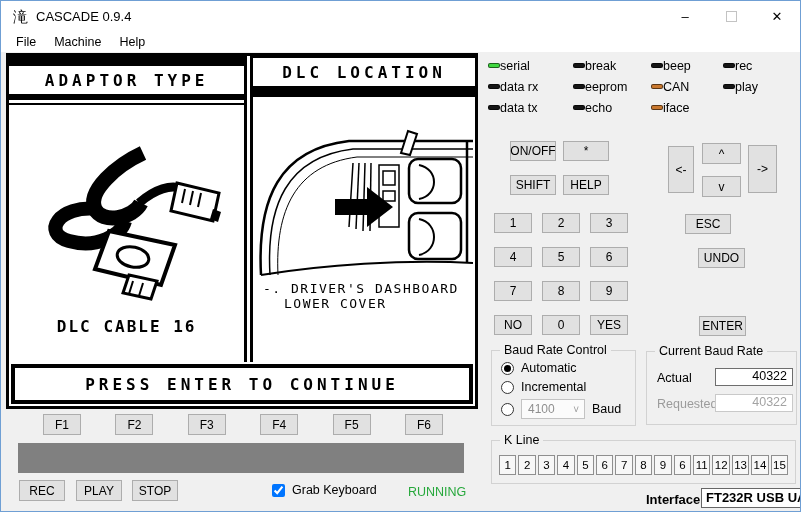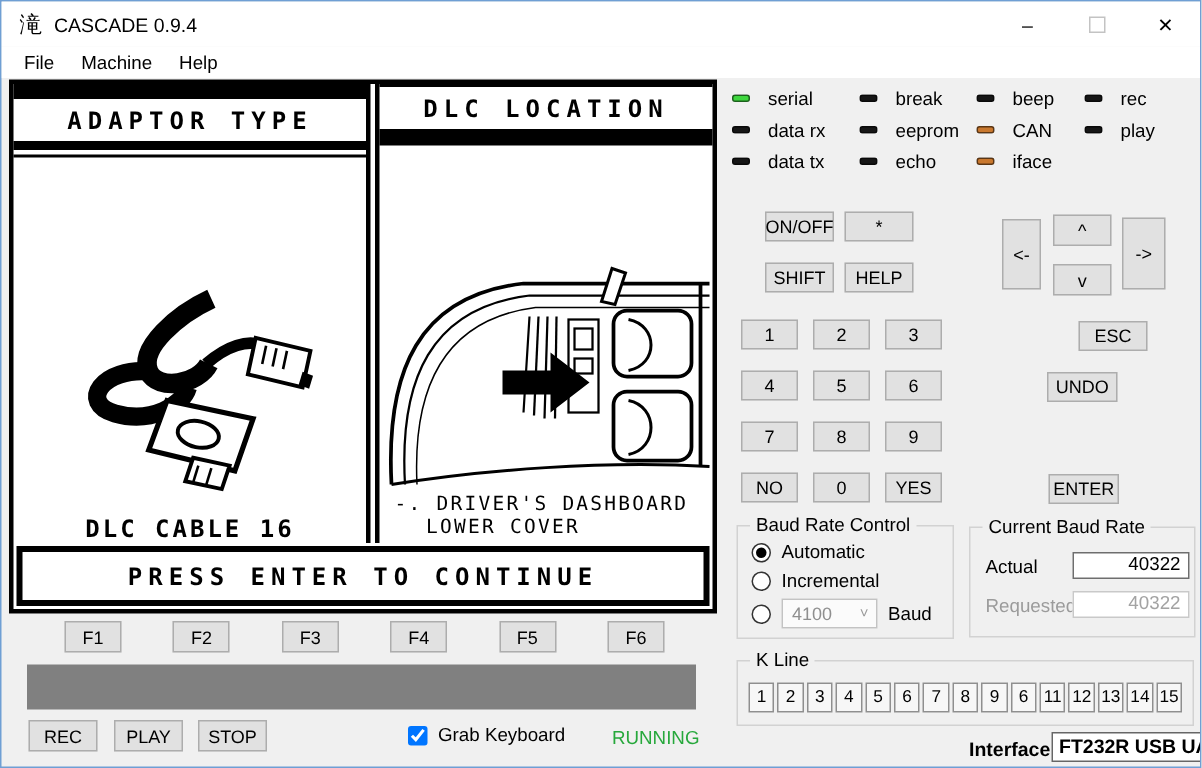--- a/index.html
+++ b/index.html
@@ -19,41 +19,41 @@
   #menubar{position:absolute;left:0;top:30px;right:0;height:21px;background:#fff;display:flex;align-items:center;padding-left:6px;}
   .menu-item{font-size:12.5px;padding:2px 9px;}
   
   #display{position:absolute;left:5px;top:52px;width:472px;height:356px;background:#fff;border:3px solid #000;box-sizing:border-box;}
   #display .cols{position:absolute;left:0;top:0;right:0;height:306px;display:flex;}
   .col-left{width:260px;display:flex;flex-direction:column;}
   .col-div{width:9px;border-left:3px solid #000;border-right:3px solid #000;box-sizing:border-box;background:#fff;}
   .col-right{flex:1;display:flex;flex-direction:column;}
   .bar{background:#000;}
   .head-text{font-family:"DejaVu Sans Mono",monospace;font-weight:bold;font-size:16px;letter-spacing:4px;text-align:center;padding:5px 0 4px;}
-  .panel-body{flex:1;display:flex;flex-direction:column;align-items:center;overflow:hidden;margin-top:48px;}
+  .panel-body{flex:1;display:flex;flex-direction:column;align-items:center;overflow:hidden;}
   .cable-svg{margin-top:34px;}
   .panel-caption{font-family:"DejaVu Sans Mono",monospace;font-weight:bold;font-size:16px;letter-spacing:2px;margin-top:10px;}
   .car-svg{margin-top:10px;}
   .dash-caption{align-self:flex-start;margin:4px 0 0 10px;font-family:"DejaVu Sans Mono",monospace;font-size:13px;letter-spacing:1.5px;line-height:15px;}
   .dash-caption .l2{padding-left:21px;}
   #display-footer{position:absolute;left:2px;right:2px;bottom:2px;height:40px;border:4px solid #000;box-sizing:border-box;display:flex;align-items:center;justify-content:center;}
   #display-footer span{font-family:"DejaVu Sans Mono",monospace;font-weight:bold;font-size:16px;letter-spacing:4px;}
   
   .btn{position:absolute;background:#e1e1e1;border:1px solid #adadad;box-sizing:border-box;
        display:flex;align-items:center;justify-content:center;font-size:12px;font-family:"Liberation Sans",sans-serif;}
   
   #fkeys{position:absolute;left:42px;top:413px;width:400px;display:flex;justify-content:space-between;}
   #fkeys .btn{position:static;width:38px;height:21px;}
   #graybar{position:absolute;left:17px;top:442px;width:446px;height:30px;background:#808080;}
   #grab-label{position:absolute;left:271px;top:482px;display:flex;align-items:center;font-size:12.5px;gap:7px;}
   #grab-label input{width:13px;height:13px;margin:0;}
   #status-running{position:absolute;left:407px;top:484px;font-size:12.5px;}
   
   #led-grid{position:absolute;left:487px;top:58px;display:grid;grid-template-columns:85px 78px 72px auto;row-gap:8px;}
-  .led-cell{display:flex;align-items:center;gap:12px;font-size:12.5px;height:13px;}
+  .led-cell{display:flex;align-items:center;gap:0;font-size:12.5px;height:13px;}
   .led{width:12px;height:5px;border-radius:2px;border:1px solid rgba(0,0,0,0.55);box-sizing:border-box;}
   
   #pad-top{position:absolute;left:509px;top:140px;display:grid;grid-template-columns:46px 47px;gap:14px 7px;}
   #pad-top .btn,#pad-digits .btn{position:static;}
   #pad-top .btn{width:46px;height:20px;}
   #pad-digits{position:absolute;left:493px;top:212px;display:grid;grid-template-columns:repeat(3,38px);gap:14px 10px;}
   #pad-digits .btn{width:38px;height:20px;}
   
   .groupbox{position:absolute;border:1px solid #d2d2d2;box-sizing:border-box;}
   .groupbox .gb-title{position:absolute;top:-8px;left:8px;background:#f0f0f0;padding:0 4px;font-size:12.5px;white-space:nowrap;}
@@ -254,21 +254,21 @@
     <div class="btn">9</div>
     <div class="btn">NO</div>
     <div class="btn">0</div>
     <div class="btn">YES</div>
   </div>
 
   <div class="btn" style="left:667px;top:145px;width:26px;height:47px;">&lt;-</div>
   <div class="btn" style="left:701px;top:142px;width:39px;height:21px;">^</div>
   <div class="btn" style="left:701px;top:175px;width:39px;height:21px;">v</div>
   <div class="btn" style="left:747px;top:144px;width:29px;height:48px;">-&gt;</div>
-  <div class="btn" style="left:718px;top:213px;width:46px;height:20px;">ESC</div>
+  <div class="btn" style="left:684px;top:213px;width:46px;height:20px;">ESC</div>
   <div class="btn" style="left:697px;top:247px;width:47px;height:20px;">UNDO</div>
   <div class="btn" style="left:698px;top:315px;width:47px;height:20px;">ENTER</div>
 
   <div class="groupbox" style="left:490px;top:349px;width:145px;height:76px;">
     <span class="gb-title">Baud Rate Control</span>
     <div class="radio-row" style="left:9px;top:10px;">
       <span class="radio checked"></span>
       <span>Automatic</span>
     </div>
     <div class="radio-row" style="left:9px;top:29px;">

